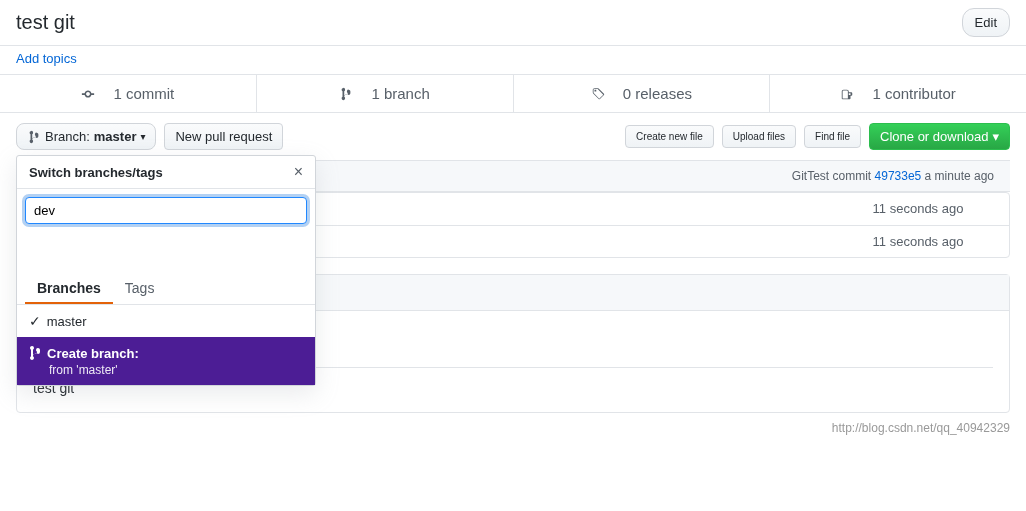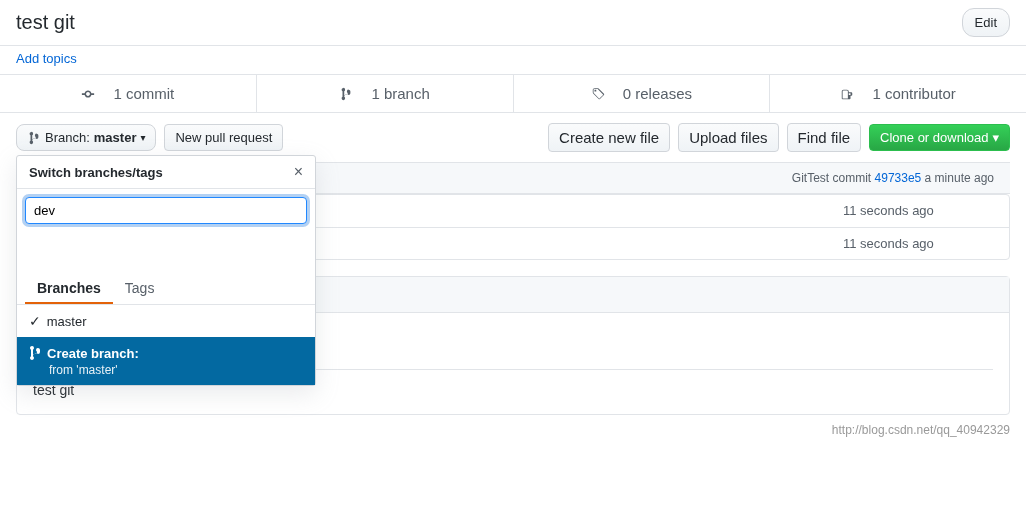--- a/index.html
+++ b/index.html
@@ -22,52 +22,52 @@
     .stat-item svg { fill: #586069; }
     .stat-link { color: #586069; text-decoration: none; }
 
     
     .toolbar { display: flex; align-items: center; padding: 10px 16px; gap: 8px; position: relative; }
     .branch-btn { display: flex; align-items: center; gap: 4px; padding: 5px 10px; border: 1px solid #d1d5da; border-radius: 8px; background: linear-gradient(#fafbfc, #eff3f6); font-size: 13px; cursor: pointer; color: #24292e; }
     .branch-btn .chevron { font-size: 10px; }
     .new-pr-btn { padding: 5px 10px; border: 1px solid #d1d5da; border-radius: 4px; background: linear-gradient(#fafbfc, #eff3f6); font-size: 13px; cursor: pointer; color: #24292e; }
 
     .toolbar-right { margin-left: auto; display: flex; align-items: center; gap: 8px; }
-    .create-file-btn, .upload-btn, .find-btn { padding: 5px 10px; border: 1px solid #d1d5da; border-radius: 4px; background: linear-gradient(#fafbfc, #eff3f6); font-size: 15px; cursor: pointer; color: #24292e; }
+    .create-file-btn, .upload-btn, .find-btn { padding: 5px 10px; border: 1px solid #d1d5da; border-radius: 4px; background: linear-gradient(#fafbfc, #eff3f6); font-size: 10px; cursor: pointer; color: #24292e; }
     .clone-btn { padding: 5px 10px; border: 1px solid #2cbe4e; border-radius: 4px; background: linear-gradient(#34d058, #28a745); font-size: 13px; cursor: pointer; color: #fff; display: flex; align-items: center; gap: 4px; }
 
     
     .branch-dropdown { position: absolute; top: 42px; left: 16px; width: 300px; background: #fff; border: 1px solid #d1d5da; border-radius: 3px; box-shadow: 0 8px 24px rgba(149,157,165,0.2); z-index: 100; }
     .dropdown-header { display: flex; align-items: center; justify-content: space-between; padding: 8px 12px; border-bottom: 1px solid #e1e4e8; font-size: 13px; font-weight: 600; color: #24292e; }
     .dropdown-close { background: none; border: none; cursor: pointer; color: #586069; font-size: 16px; line-height: 1; }
     .dropdown-search { padding: 8px; }
     .dropdown-search input { width: 100%; padding: 5px 8px; border: 1px solid #2188ff; border-radius: 4px; font-size: 13px; outline: none; box-shadow: 0 0 0 3px rgba(3,102,214,0.3); }
     .dropdown-tabs { display: flex; border-bottom: 1px solid #e1e4e8; padding: 0 8px; }
     .dropdown-tab { padding: 6px 12px; font-size: 14px; cursor: pointer; color: #586069; background: none; border: none; border-bottom: 2px solid transparent; margin-top: 42px; }
     .dropdown-tab.active { color: #24292e; border-bottom: 2px solid #e36209; font-weight: 600; }
     .dropdown-list { max-height: 200px; overflow-y: auto; }
     .branch-item { display: flex; align-items: center; padding: 8px 12px; font-size: 13px; color: #24292e; cursor: pointer; gap: 6px; }
     .branch-item .check { color: #24292e; font-size: 14px; }
-    .create-branch-item { display: flex; flex-direction: column; padding: 8px 12px; font-size: 13px; cursor: pointer; background: #0369a1; color: #fff; gap: 2px; }
+    .create-branch-item { display: flex; flex-direction: column; padding: 8px 12px; font-size: 13px; cursor: pointer; background: #4c1d95; color: #fff; gap: 2px; }
     .create-branch-item .create-title { font-weight: 600; display: flex; align-items: center; gap: 6px; }
     .create-branch-item .create-sub { font-size: 12px; opacity: 0.9; padding-left: 20px; }
 
     
     .commit-bar { display: flex; align-items: center; justify-content: flex-end; padding: 8px 16px; background: #f6f8fa; border-bottom: 1px solid #e1e4e8; border-top: 1px solid #e1e4e8; font-size: 12px; color: #586069; margin: 0 16px; }
     .commit-link { color: #0366d6; text-decoration: none; }
 
     
     .file-table { margin: 0 16px; border: 1px solid #e1e4e8; border-radius: 4px; overflow: hidden; }
     .file-row { display: flex; align-items: center; padding: 8px 16px; border-bottom: 1px solid #e1e4e8; font-size: 13px; }
     .file-row:last-child { border-bottom: none; }
     .file-name { flex: 0 0 200px; }
     .file-name a { color: #0366d6; text-decoration: none; }
     .file-commit { flex: 1; color: #586069; }
     .file-commit a { color: #586069; text-decoration: none; }
-    .file-time { flex: 0 0 150px; text-align: left; color: #586069; }
+    .file-time { flex: 0 0 150px; text-align: center; color: #586069; }
 
     
     .readme { margin: 16px 16px 0 16px; border: 1px solid #e1e4e8; border-radius: 4px; }
     .readme-header { padding: 10px 16px; background: #f6f8fa; border-bottom: 1px solid #e1e4e8; font-size: 13px; font-weight: 600; display: flex; align-items: center; gap: 6px; }
     .readme-content { padding: 16px; }
     .readme-title { font-size: 28px; font-weight: 600; border-bottom: 1px solid #e1e4e8; padding-bottom: 8px; margin-bottom: 12px; }
     .readme-text { font-size: 14px; color: #24292e; }
 
     
     .watermark { text-align: right; padding: 8px 16px; font-size: 12px; color: #999; }

